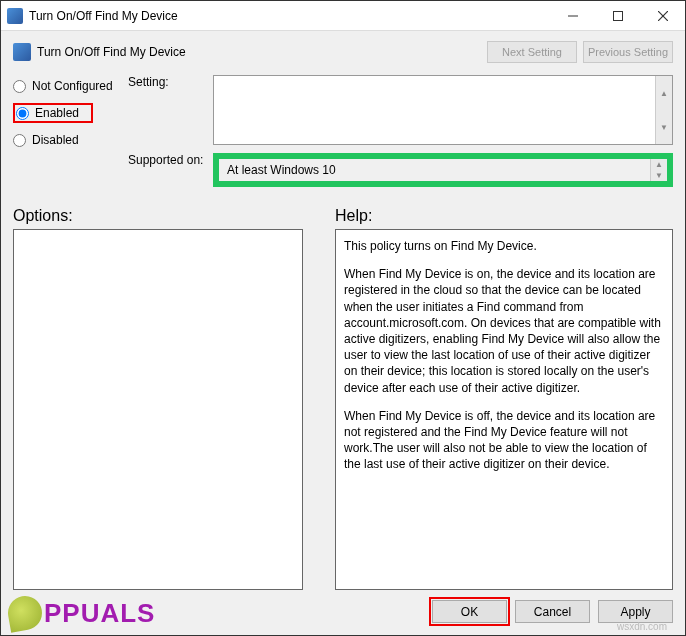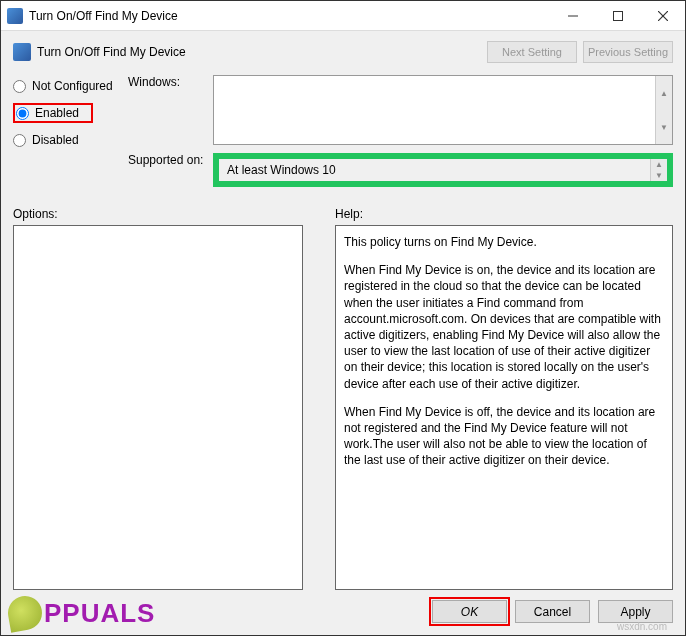--- a/index.html
+++ b/index.html
@@ -32,26 +32,26 @@
 .radio-item { display: flex; align-items: center; gap: 6px; cursor: pointer; font-size: 12px; }
 .radio-item input { width: 13px; height: 13px; margin: 0; cursor: pointer; }
 .highlight-red { border: 2px solid #e00; padding: 1px 6px 1px 1px; width: 80px; }
 .lblcol { width: 85px; font-size: 12px; color: #000; }
 .scroll-arrows { width: 17px; display: flex; flex-direction: column; }
 .sca { flex: 1; background: #eaeaea; display:flex; align-items:center; justify-content:center; font-size:8px; color:#888; border-left:1px solid #ccc; }
 .support-wrap { flex:1; display:flex; border:6px solid #22c55e; background:#f0f0f0; height:34px; }
 .support-inner { flex:1; padding:4px 8px; font-size:12px; }
 .mid { display: flex; gap: 12px; flex: 1; margin-top: 20px; min-height: 0; }
 .midcol { flex: 1; display: flex; flex-direction: column; min-width: 0; }
-.midlbl { font-size: 12px; margin-bottom: 4px; }
+.midlbl { font-size: 16px; margin-bottom: 4px; }
 .panel { flex: 1; border: 1px solid #666; background: #fff; padding: 8px; font-size: 12px; line-height: 1.35; overflow: auto; }
 .panel p { margin: 0 0 12px 0; }
 .footer { display: flex; justify-content: flex-end; gap: 8px; margin-top: 10px; }
 .btn { min-width: 75px; height: 23px; border: 1px solid #aaa; background: #e1e1e1; font-size: 12px; display:flex; align-items:center; justify-content:center; cursor:pointer; }
-.btn.ok-hl { outline: 2px solid #e00; outline-offset: 1px; font-style: italic; }
+.btn.ok-hl { outline: 2px solid #e00; outline-offset: 1px; }
 .watermark { position: absolute; left: 8px; bottom: 6px; font-size: 26px; font-weight: 700; color: #a21caf; letter-spacing: 1px; font-family: Arial, sans-serif; display:flex; align-items:center; gap:2px; pointer-events:none; }
 .watermark .wicon { width: 34px; height: 34px; background: radial-gradient(circle at 40% 40%, #d0e060, #9ab030); border-radius: 50% 50% 50% 0; transform: rotate(-10deg); }
 .srcmark { position:absolute; right:19px; bottom:4px; font-size:10px; color:#bbb; pointer-events:none; }
 .comment-wrap { flex:1; display:flex; border:1px solid #999; background:#fff; height:70px; }
 .comment-inner { flex:1; padding:4px; }
 .midcol-left { flex: 0 0 290px; }
 .midcol-right { flex: 1; margin-left: 20px; }
 </style>
 </head>
 <body>
@@ -104,21 +104,21 @@
             <span>Enabled</span>
           </label>
           <label class="radio-item">
             <input type="radio" name="state" style="">
             <span>Disabled</span>
           </label>
         </div>
       </div>
       <div style="flex:1; display:flex; flex-direction:column; gap:8px;">
         <div style="display:flex; align-items:flex-start;">
-          <div class="lblcol">Windows:</div>
+          <div class="lblcol">Setting:</div>
           <div class="comment-wrap">
             <div class="comment-inner" contenteditable="false" style=""></div>
             <div class="scroll-arrows">
               <div class="sca">▲</div>
               <div class="sca">▼</div>
             </div>
           </div>
         </div>
         <div style="display:flex; align-items:flex-start;">
           <div class="lblcol">Supported on:</div>

